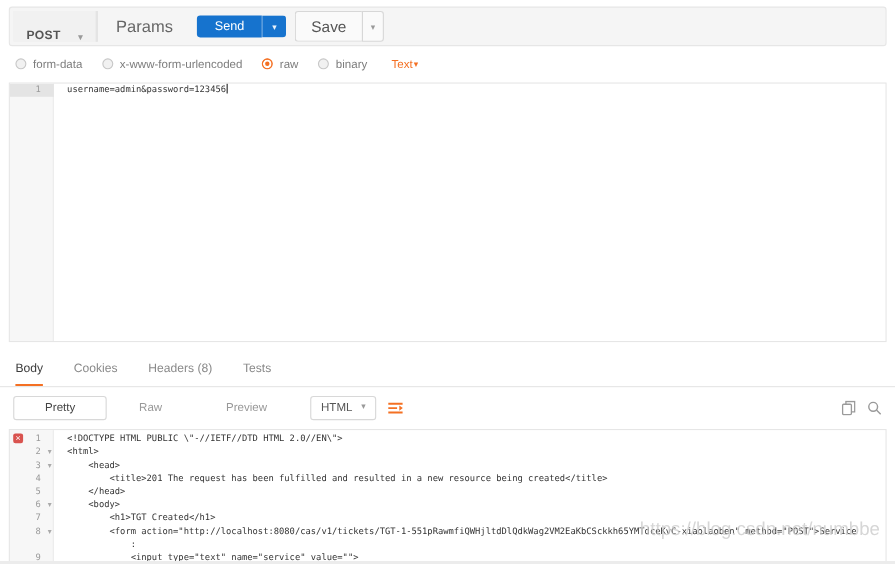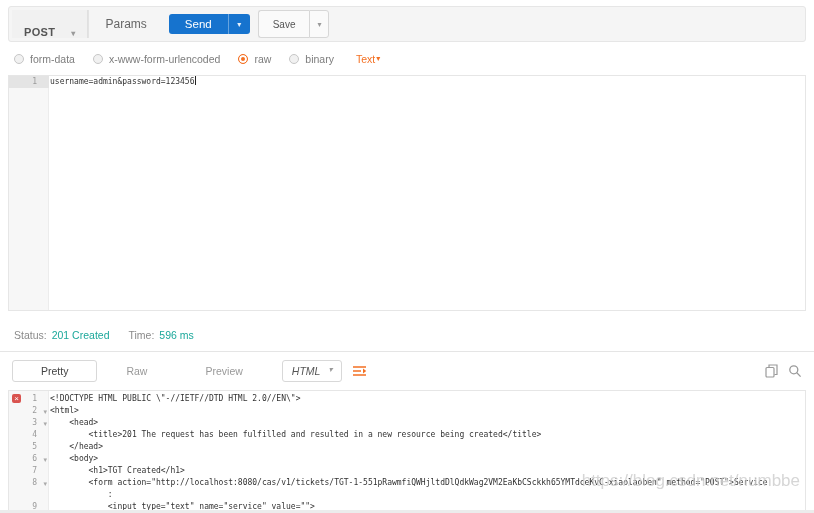--- a/index.html
+++ b/index.html
@@ -22,48 +22,48 @@
   }
   .chev { font-size: 8px; color: #9a9a9a; }
   .chev.white { color: rgba(255,255,255,.9); }
   .chev.orange { color: #F47023; }
   .url {
     flex: 1; height: 100%; border: none; outline: none; background: transparent;
     font-size: 11px; color: #8e8e8e; padding: 0 10px;
   }
   .params {
     height: 100%; border: none; background: transparent; border-left: 1px solid #e3e3e3;
-    font-size: 12px; color: #666; padding: 0 16px; cursor: pointer;
+    font-size: 15px; color: #666; padding: 0 16px; cursor: pointer;
   }
   .send-group { display: flex; margin-left: 6px; height: 20px; }
   .send {
     border: none; background: #1673CE; color: #fff; font-size: 11.5px;
     padding: 0 16px; border-radius: 3px 0 0 3px; cursor: pointer;
   }
   .send-caret {
     border: none; background: #1673CE; border-left: 1px solid rgba(255,255,255,.35);
     width: 22px; border-radius: 0 3px 3px 0; cursor: pointer;
     display:flex; align-items:center; justify-content:center;
   }
   .save-group { display: flex; margin-left: 8px; height: 28px; }
   .save {
-    border: 1px solid #d7d7d7; background: #fafafa; color: #555; font-size: 10px;
+    border: 1px solid #d7d7d7; background: #fafafa; color: #555; font-size: 14px;
     padding: 0 14px; border-radius: 3px 0 0 3px; border-right: none; cursor: pointer;
   }
   .save-caret {
     border: 1px solid #d7d7d7; background: #fafafa; width: 20px;
     border-radius: 0 3px 3px 0; cursor: pointer;
     display:flex; align-items:center; justify-content:center;
   }
   
   .mode-row {
     flex: 0 0 33px; display: flex; align-items: center; gap: 18px;
     padding: 0 14px; font-size: 10.5px; color: #7d7d7d;
   }
-  .radio { display: flex; align-items: center; gap: 6px; cursor: pointer; }
+  .radio { display: flex; gap: 6px; cursor: pointer; }
   .rdot {
     width: 10px; height: 10px; border-radius: 50%;
     border: 1px solid #c7c7c7; background: #f1f1f1;
   }
   .radio.selected .rdot {
     border: 1px solid #F47023; background: #F47023;
     box-shadow: inset 0 0 0 2px #fff;
   }
   .type-dd { display: flex; align-items: center; gap: 1px; color: #F47023; cursor: pointer; margin-left: 4px; }
   
@@ -83,21 +83,21 @@
     text-align: right; padding-right: 12px; color: #9a9a9a;
   }
   .crow.active .gut { background: #e4e4e4; }
   .fold { position: absolute; right: 2px; top: 1px; font-size: 7px; color: #aaa; cursor: pointer; font-family: "Liberation Sans", sans-serif; }
   .errmark {
     position: absolute; left: 3px; top: 1px; width: 9px; height: 9px;
     background: #D9534F; color: #fff; border-radius: 2px; font-style: normal;
     font-size: 8px; line-height: 9px; text-align: center; font-family: "Liberation Sans", sans-serif;
   }
   .code {
-    margin: 0; padding: 0 1px; color: #333; font: inherit;
+    margin: 0; padding: 0 12px; color: #333; font: inherit;
     white-space: pre-wrap; word-wrap: break-word; flex: 1;
   }
   .caret-bar { display: inline-block; width: 1px; height: 9px; background: #222; vertical-align: -1px; }
   .editor.req .crow:first-of-type { padding-top: 2px; }
   
   .resp-head {
     margin-top: 8px; flex: 0 0 33px; border-bottom: 1px solid #e5e5e5;
     display: flex; align-items: stretch; justify-content: space-between; padding: 0 14px;
   }
   .tabs { display: flex; gap: 28px; }
@@ -110,21 +110,21 @@
   .resp-toolbar { flex: 0 0 38px; display: flex; align-items: center; gap: 10px; padding: 0 12px; }
   .seg { display: flex; align-items: center; }
   .segbtn {
     border: 1px solid transparent; background: transparent; color: #999;
     font-size: 10.5px; padding: 4px 28px; cursor: pointer; border-radius: 3px;
   }
   .segbtn.active { border-color: #d8d8d8; background: #fff; color: #444; }
   .fmt-dd {
     border: 1px solid #d8d8d8; background: #fff; border-radius: 3px;
     display: flex; gap: 8px; padding: 4px 9px;
-    font-size: 10.5px; color: #555; cursor: pointer; font-style: italic;
+    font-size: 10.5px; color: #555; cursor: pointer;
   }
   .iconbtn { display: flex; align-items: center; cursor: pointer; }
   .spacer { flex: 1; }
   
   .watermark {
     position: absolute; right: 14px; bottom: 22px; font-size: 17px;
     color: #cccccc; opacity: .8; pointer-events: none;
   }
   .bottom-edge { position: absolute; left: 0; right: 0; bottom: 0; height: 3px; background: #ececec; }
 </style>
@@ -180,25 +180,25 @@
     <div class="gutterbg"></div>
     <div class="crow active">
       <span class="gut">
         <span>1</span>
       </span>
       <pre class="code"><span>username=admin&amp;password=123456</span><span class="caret-bar"></span></pre>
     </div>
   </div>
 
   <div class="resp-head">
-    <div class="meta">
-      <span>Status:</span>
-      <span class="mval status">201 Created</span>
-      <span>Time:</span>
-      <span class="mval">596 ms</span>
+    <div class="tabs">
+      <div class="tab active">Body</div>
+      <div class="tab">Cookies</div>
+      <div class="tab">Headers (8)</div>
+      <div class="tab">Tests</div>
     </div>
   </div>
 
   <div class="resp-toolbar">
     <div class="seg">
       <button class="segbtn active">Pretty</button>
       <button class="segbtn">Raw</button>
       <button class="segbtn">Preview</button>
     </div>
     <div class="fmt-dd">

